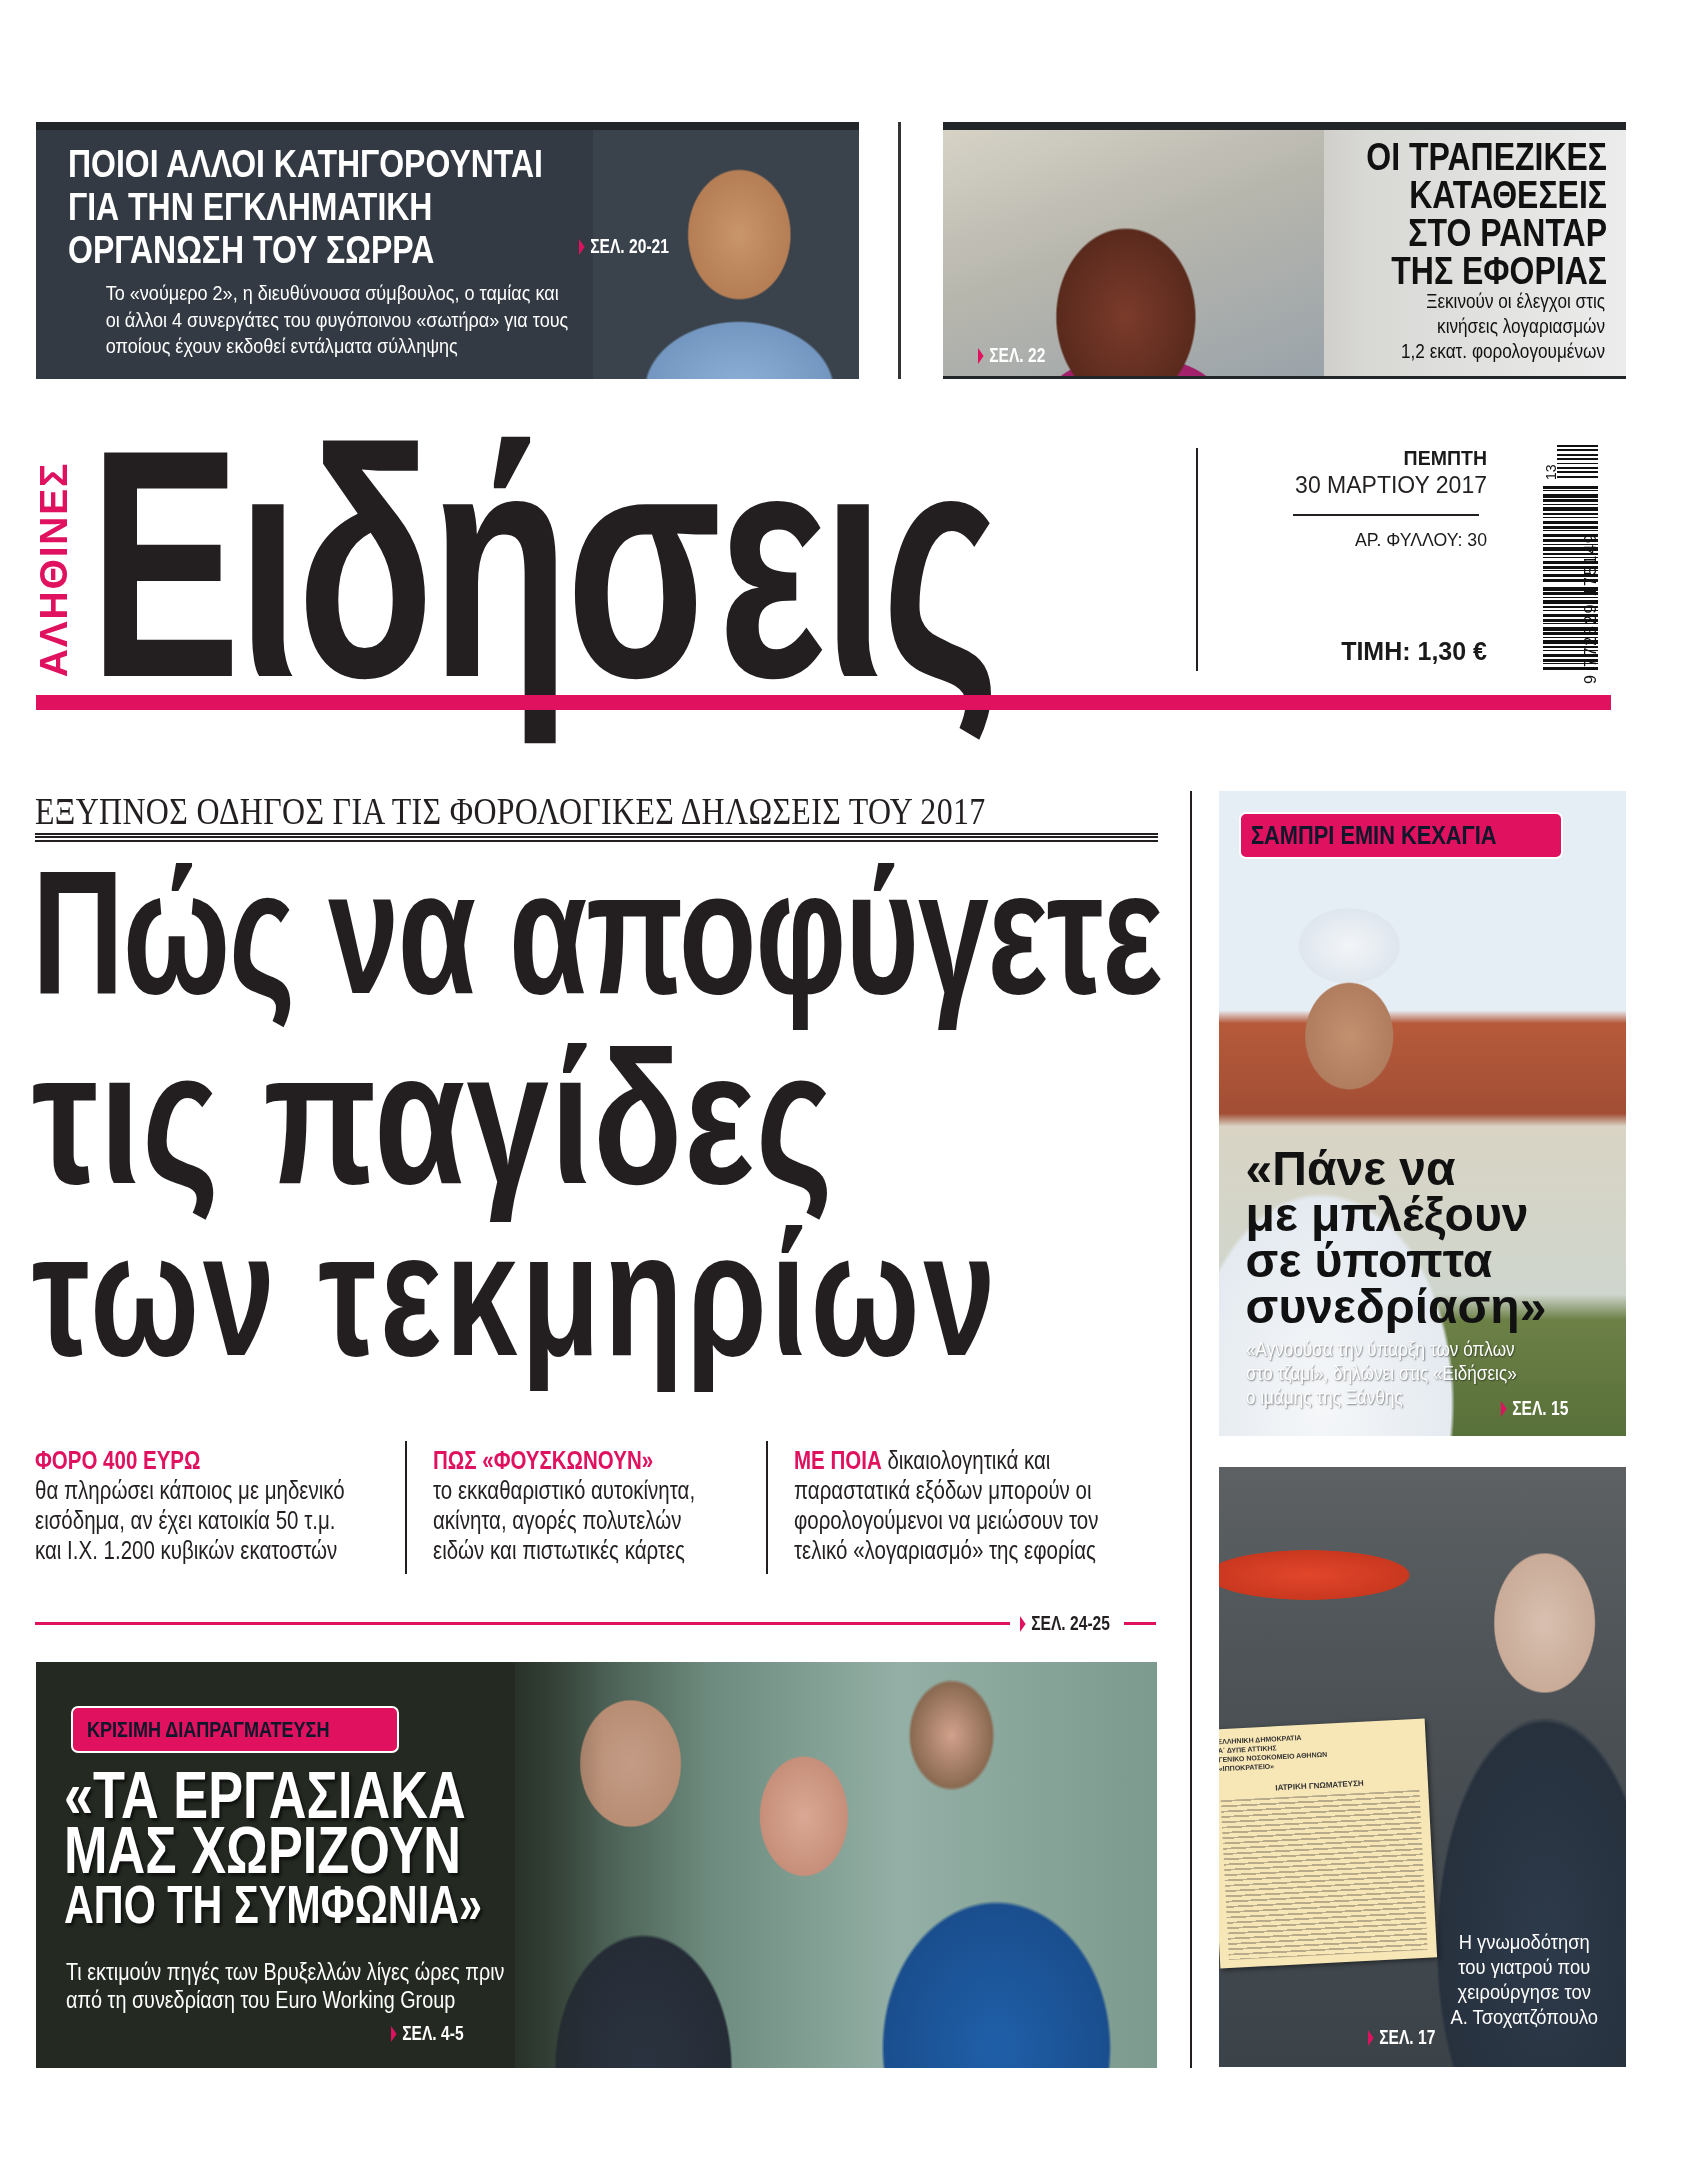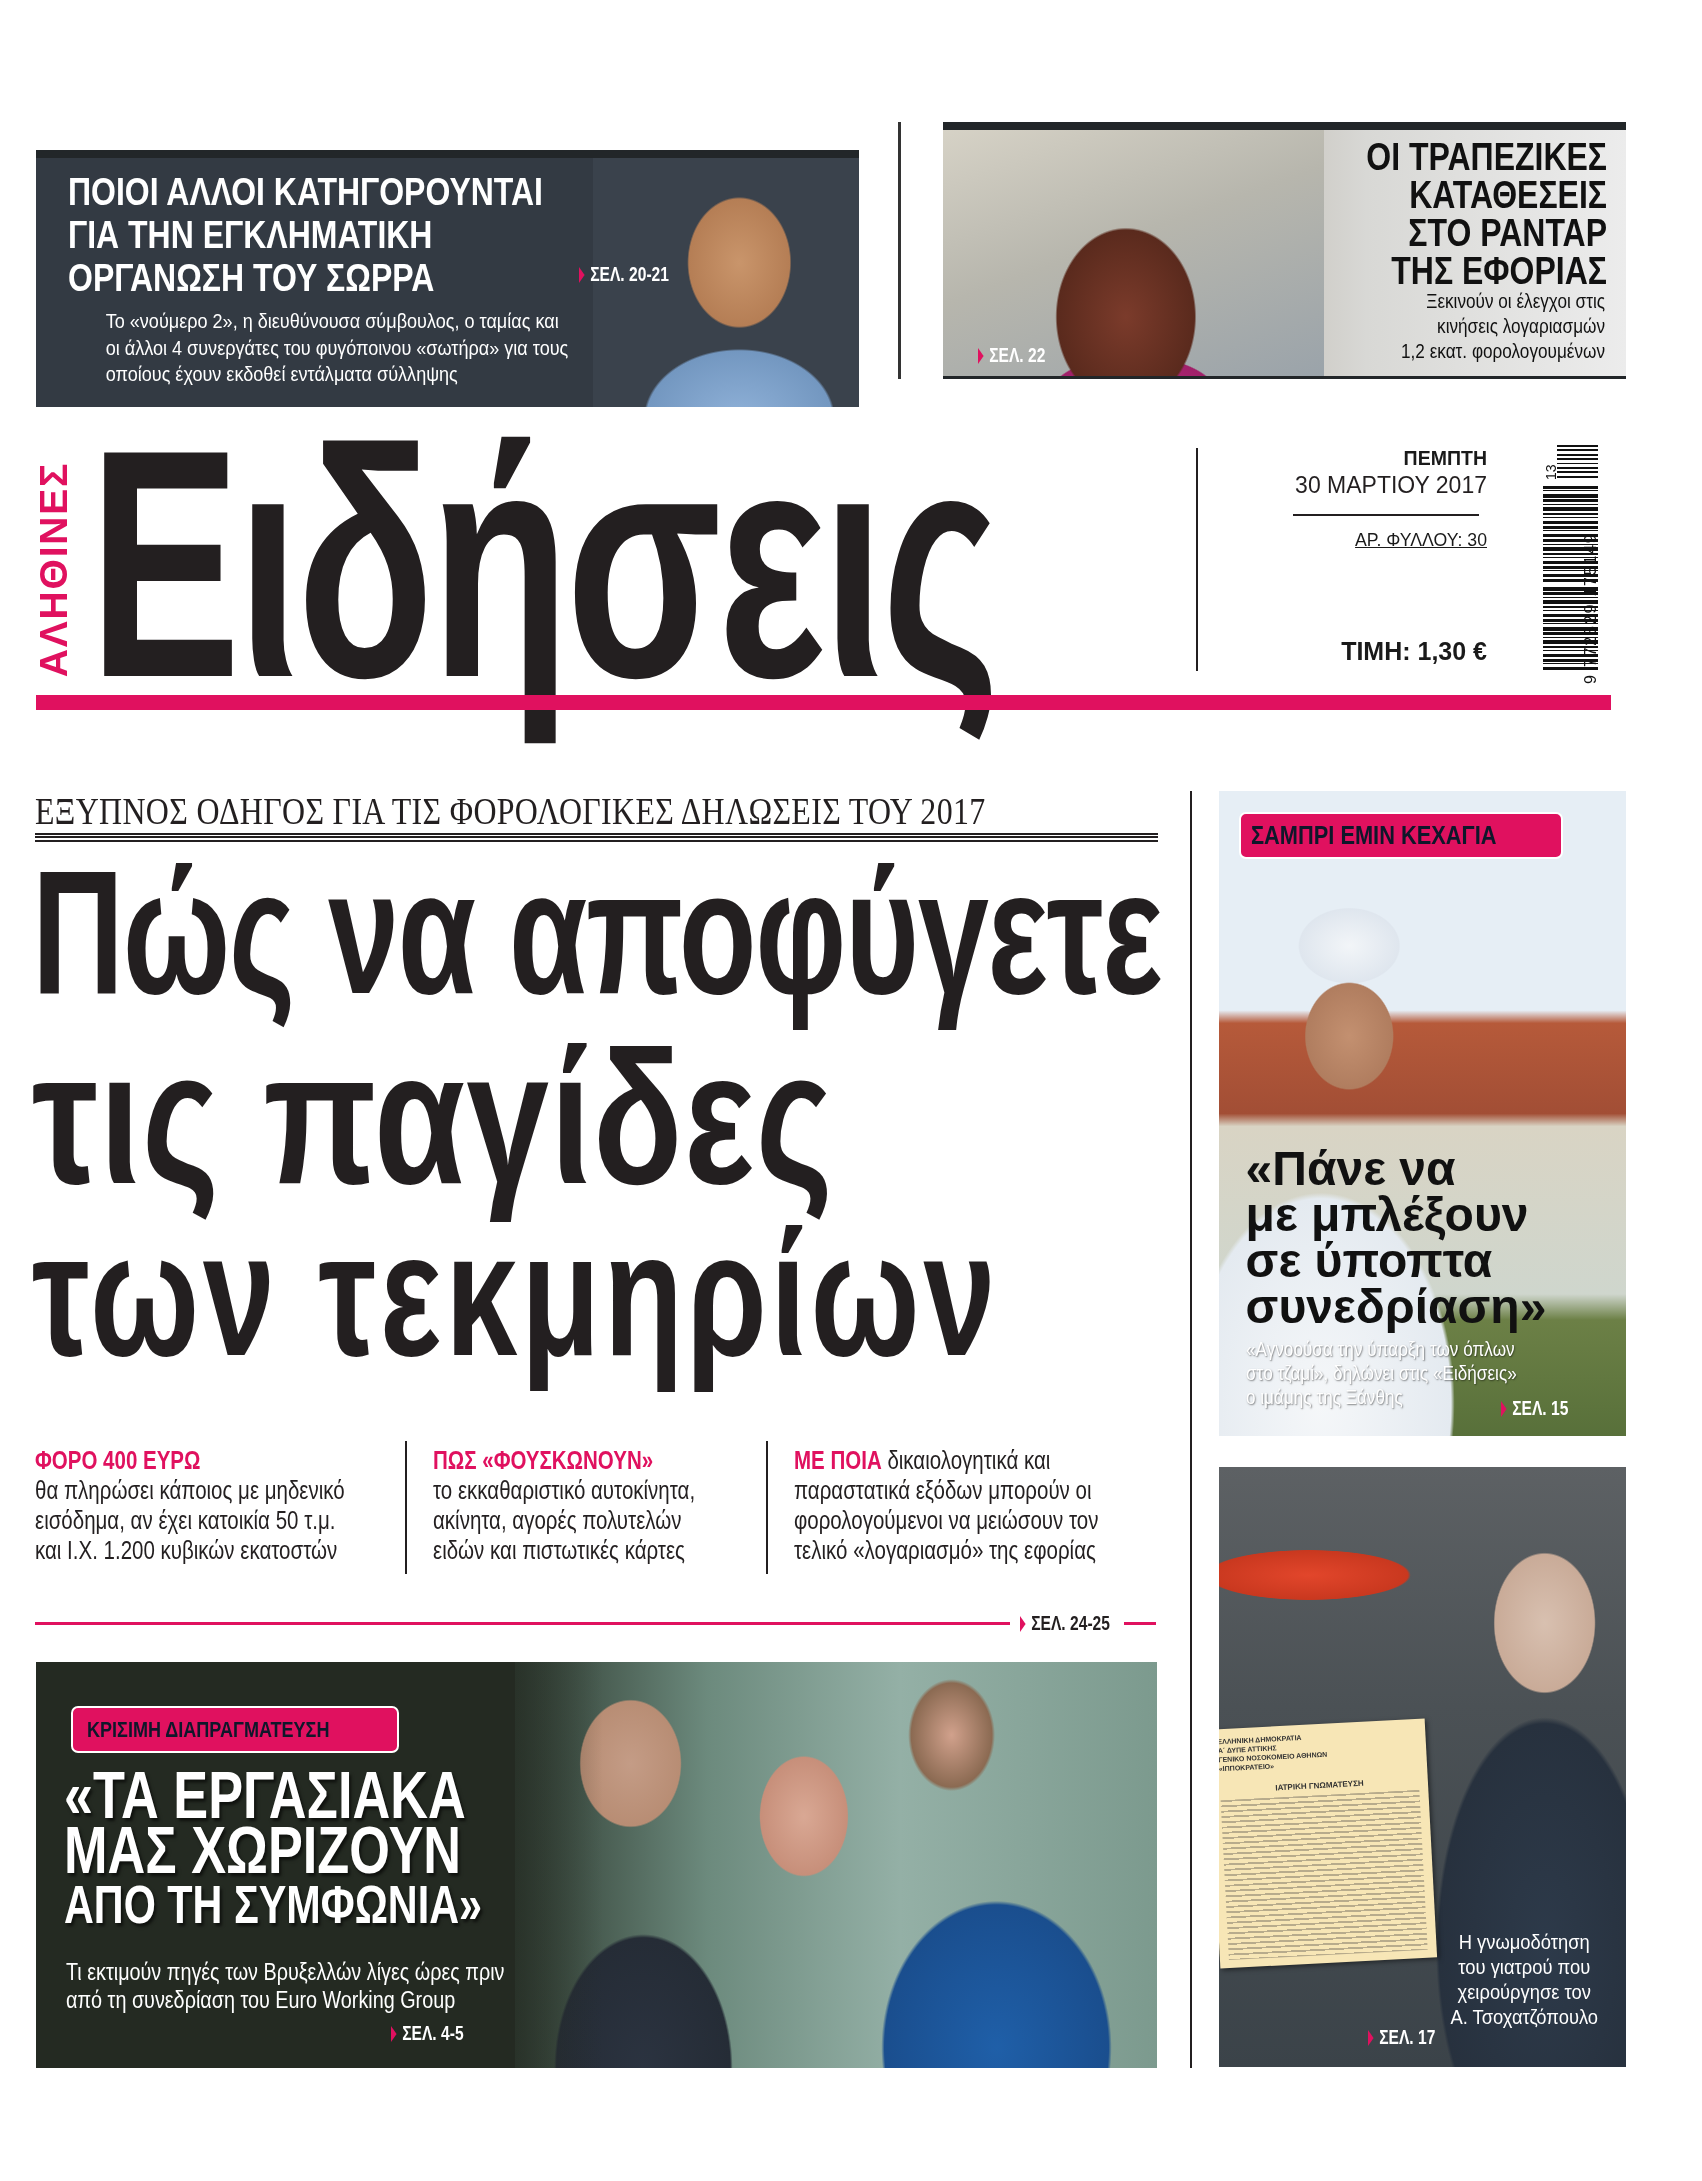--- a/index.html
+++ b/index.html
@@ -5,21 +5,21 @@
   * { box-sizing: border-box; margin: 0; padding: 0; }
   html, body { width: 1702px; height: 2181px; background: #ffffff; overflow: hidden; }
   body { position: relative; font-family: "Liberation Sans", sans-serif; color: #1a1a1a; }
   .abs { position: absolute; }
   .cond { font-family: "Liberation Sans", sans-serif; font-weight: bold; transform-origin: left top; white-space: nowrap; }
 
   
   .teaser { position: absolute; overflow: hidden; }
   .teaser .topbar { position: absolute; left: 0; top: 0; right: 0; height: 8px; background: #222629; }
   .teaser .bottombar { position: absolute; left: 0; bottom: 0; right: 0; height: 2.7px; background: #222629; }
-  #teaser-left { left: 36px; top: 122px; width: 823px; height: 257px; background: #333a43; margin-top: 28px; }
+  #teaser-left { left: 36px; top: 122px; width: 823px; height: 257px; background: #333a43; }
   #teaser-right { left: 943px; top: 122px; width: 683px; height: 257px; background: linear-gradient(90deg, #8f9aa3 0%, #b9b2a8 35%, #d8d8d5 62%, #ececec 100%); }
   .teaser-divider { left: 898px; top: 122px; width: 2.7px; height: 257px; background: #333; }
 
   .photo-man1 { position: absolute; right: 0; top: 8px; width: 266px; height: 249px;
     background: radial-gradient(ellipse 84px 106px at 55% 42%, #c9956b 0%, #b57e55 60%, transparent 62%),
                 radial-gradient(ellipse 133px 98px at 55% 105%, #8fb1d8 0%, #7397c0 70%, transparent 72%),
                 linear-gradient(180deg, #3a424c, #3a424c); }
   .photo-office { position: absolute; left: 0; top: 8px; width: 381px; height: 249px;
     background: radial-gradient(ellipse 98px 124px at 48% 75%, #7b3b2b 0%, #5a2a1d 70%, transparent 72%),
                 radial-gradient(ellipse 106px 53px at 50% 108%, #b82d7a 0%, #a02069 80%, transparent 82%),
@@ -37,21 +37,21 @@
 
   
   .brand-side { left: 34px; top: 456px; width: 39px; height: 227px; }
   .brand-side span { position: absolute; left: 0; top: 227px; width: 227px; height: 39px; transform: rotate(-90deg); transform-origin: left top;
     color: #e0115f; font-weight: bold; font-size: 39px; line-height: 39px; letter-spacing: 1.8px; text-align: center; }
   .brand { left: 89px; top: 417px; font-size: 325px; line-height: 293px; font-weight: bold; color: #231f20; letter-spacing: -5.3px; transform: scaleX(0.7); transform-origin: left top; white-space: nowrap; }
   .mast-divider { left: 1196px; top: 448px; width: 1.8px; height: 223px; background: #231f20; }
   .mast-day { right: 215px; top: 447px; font-size: 19.5px; font-weight: bold; text-align: left; }
   .mast-date { right: 215px; top: 472px; font-size: 23px; text-align: right; color: #231f20; }
   .mast-line { left: 1293px; top: 514px; width: 186px; height: 1.8px; background: #231f20; }
-  .mast-issue { right: 215px; top: 530px; font-size: 17.7px; text-align: right; text-decoration: underline; }
+  .mast-issue { right: 215px; top: 530px; font-size: 17.7px; text-align: right; }
   .mast-price { right: 215px; top: 637px; font-size: 25px; text-align: center; font-weight: bold; }
   .barcode { left: 1543px; top: 445px; width: 62px; height: 245px; }
   .barcode-bars { position: absolute; left: 0; top: 41px; width: 55px; height: 186px;
     background: repeating-linear-gradient(180deg, #111 0 2.7px, #fff 2.7px 4.4px, #111 4.4px 5.3px, #fff 5.3px 8px, #111 8px 11.5px, #fff 11.5px 13.3px); }
   .barcode-top { position: absolute; left: 14px; top: 0; width: 41px; height: 35px;
     background: repeating-linear-gradient(180deg, #111 0 1.8px, #fff 1.8px 4.4px); }
   .barcode-num { position: absolute; left: 39px; top: 239px; width: 239px; height: 19.5px; transform: rotate(-90deg); transform-origin: left top; font-size: 16px; letter-spacing: 1.8px; color: #111; }
   .barcode-code { position: absolute; left: 0px; top: 35px; width: 35px; height: 14px; transform: rotate(-90deg); transform-origin: left top; font-size: 14px; color: #111; }
   .red-bar { left: 36px; top: 695px; width: 1575px; height: 15px; background: #e0115f; }
 

